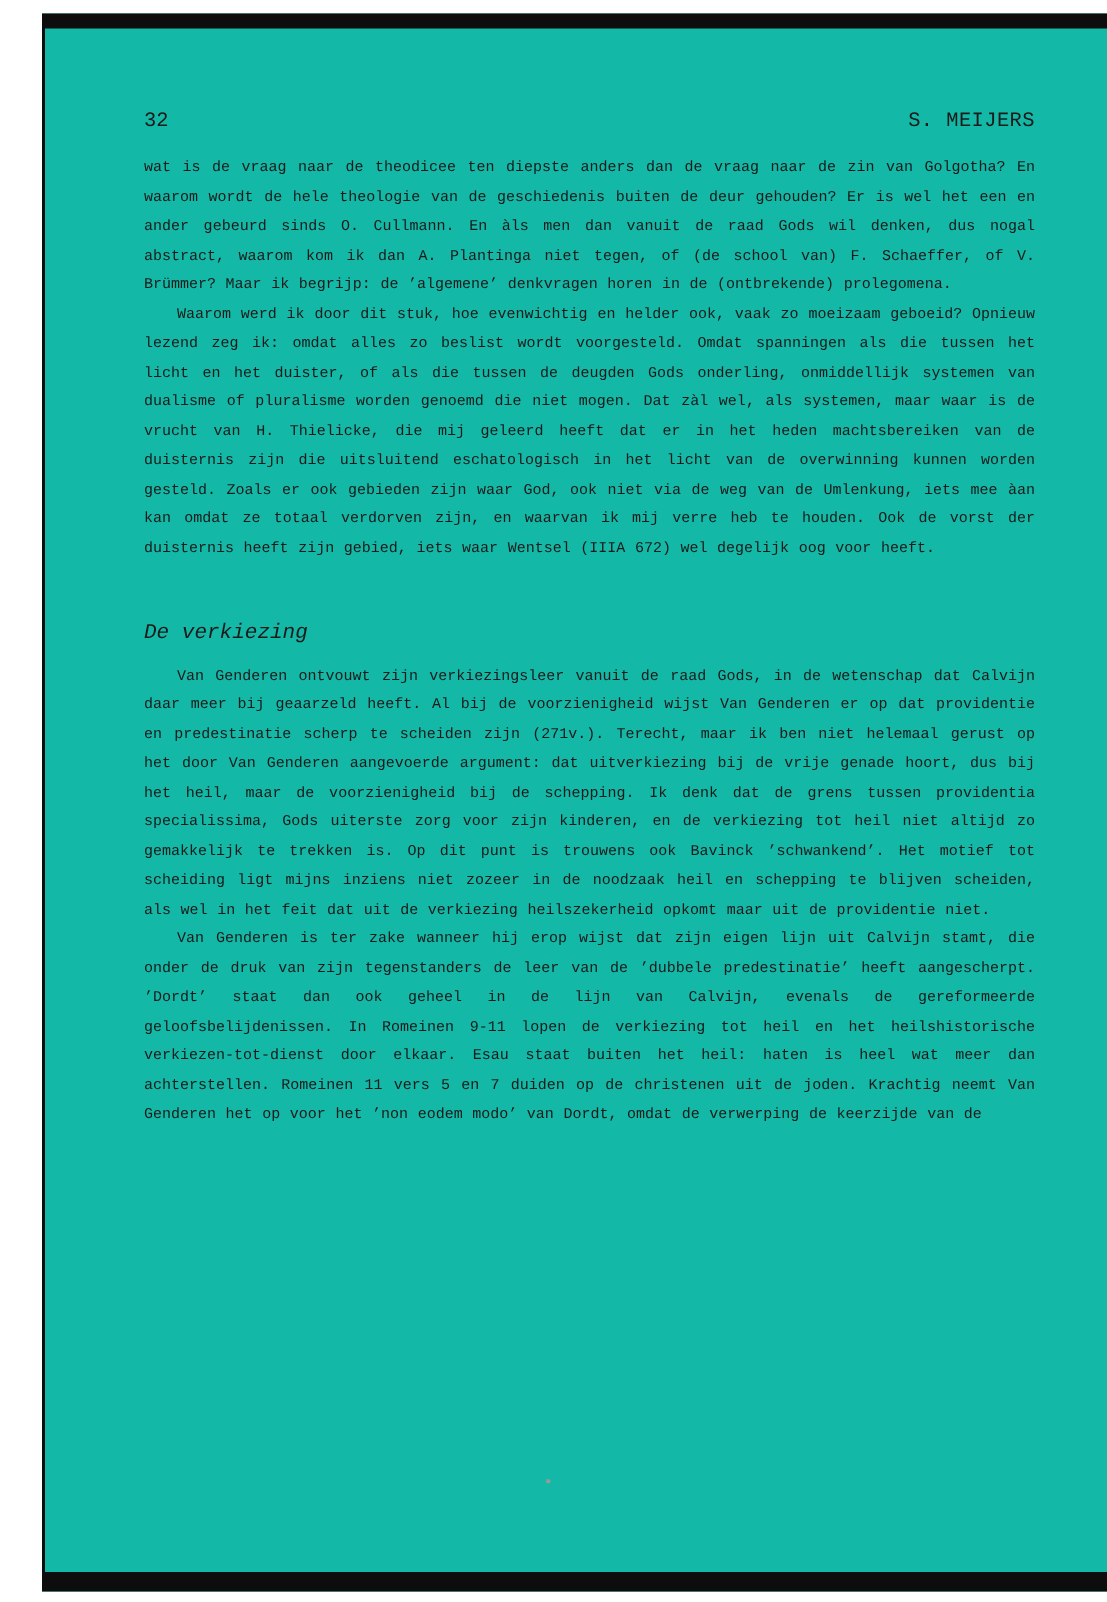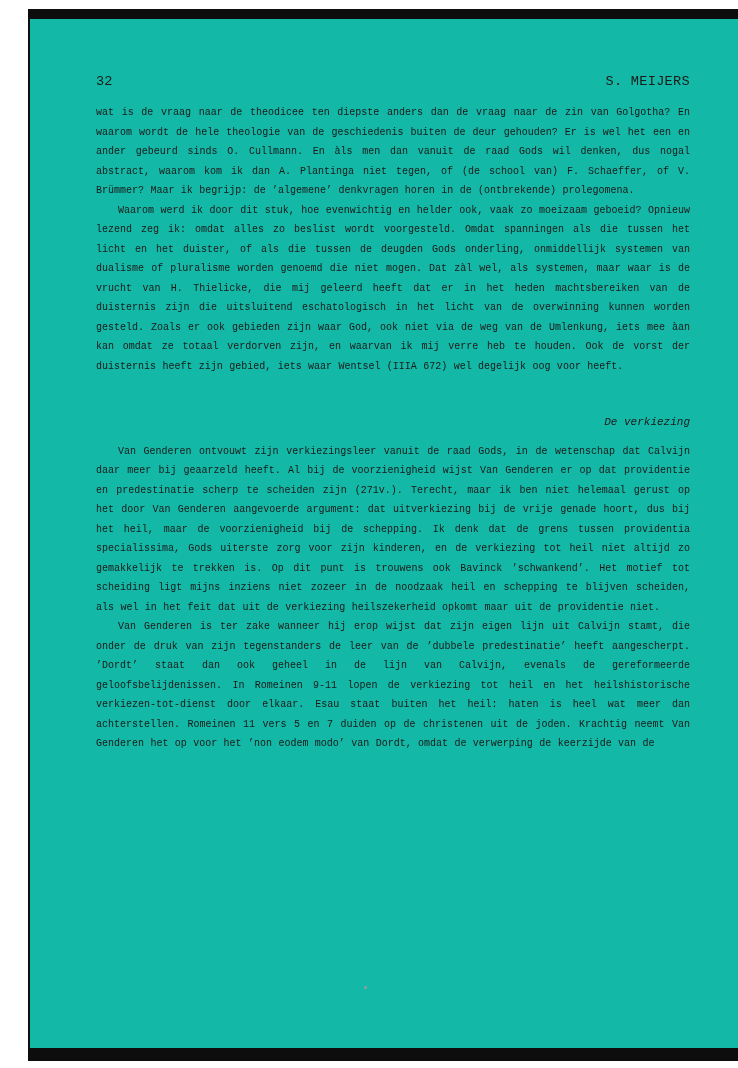--- a/index.html
+++ b/index.html
@@ -43,27 +43,26 @@
   .running-head-right { letter-spacing: 0.3px; margin-left: 33px; }
   .text-block p {
     font-size: 10px;
     line-height: 19.5px;
     text-align: justify;
     word-spacing: 0.4px;
   }
   .noindent { text-indent: 0; }
   .indent { text-indent: 22px; }
   .section-heading {
-    font-size: 11px;
+    font-size: 14px;
     line-height: 19.5px;
     font-style: italic;
     font-weight: normal;
     margin-top: 37px;
     margin-bottom: 9px;
-    text-align: right;
   }
   .speck {
     position: absolute;
     left: 364px;
     top: 986px;
     width: 3px;
     height: 3px;
     background: #999;
     border-radius: 50%;
   }

